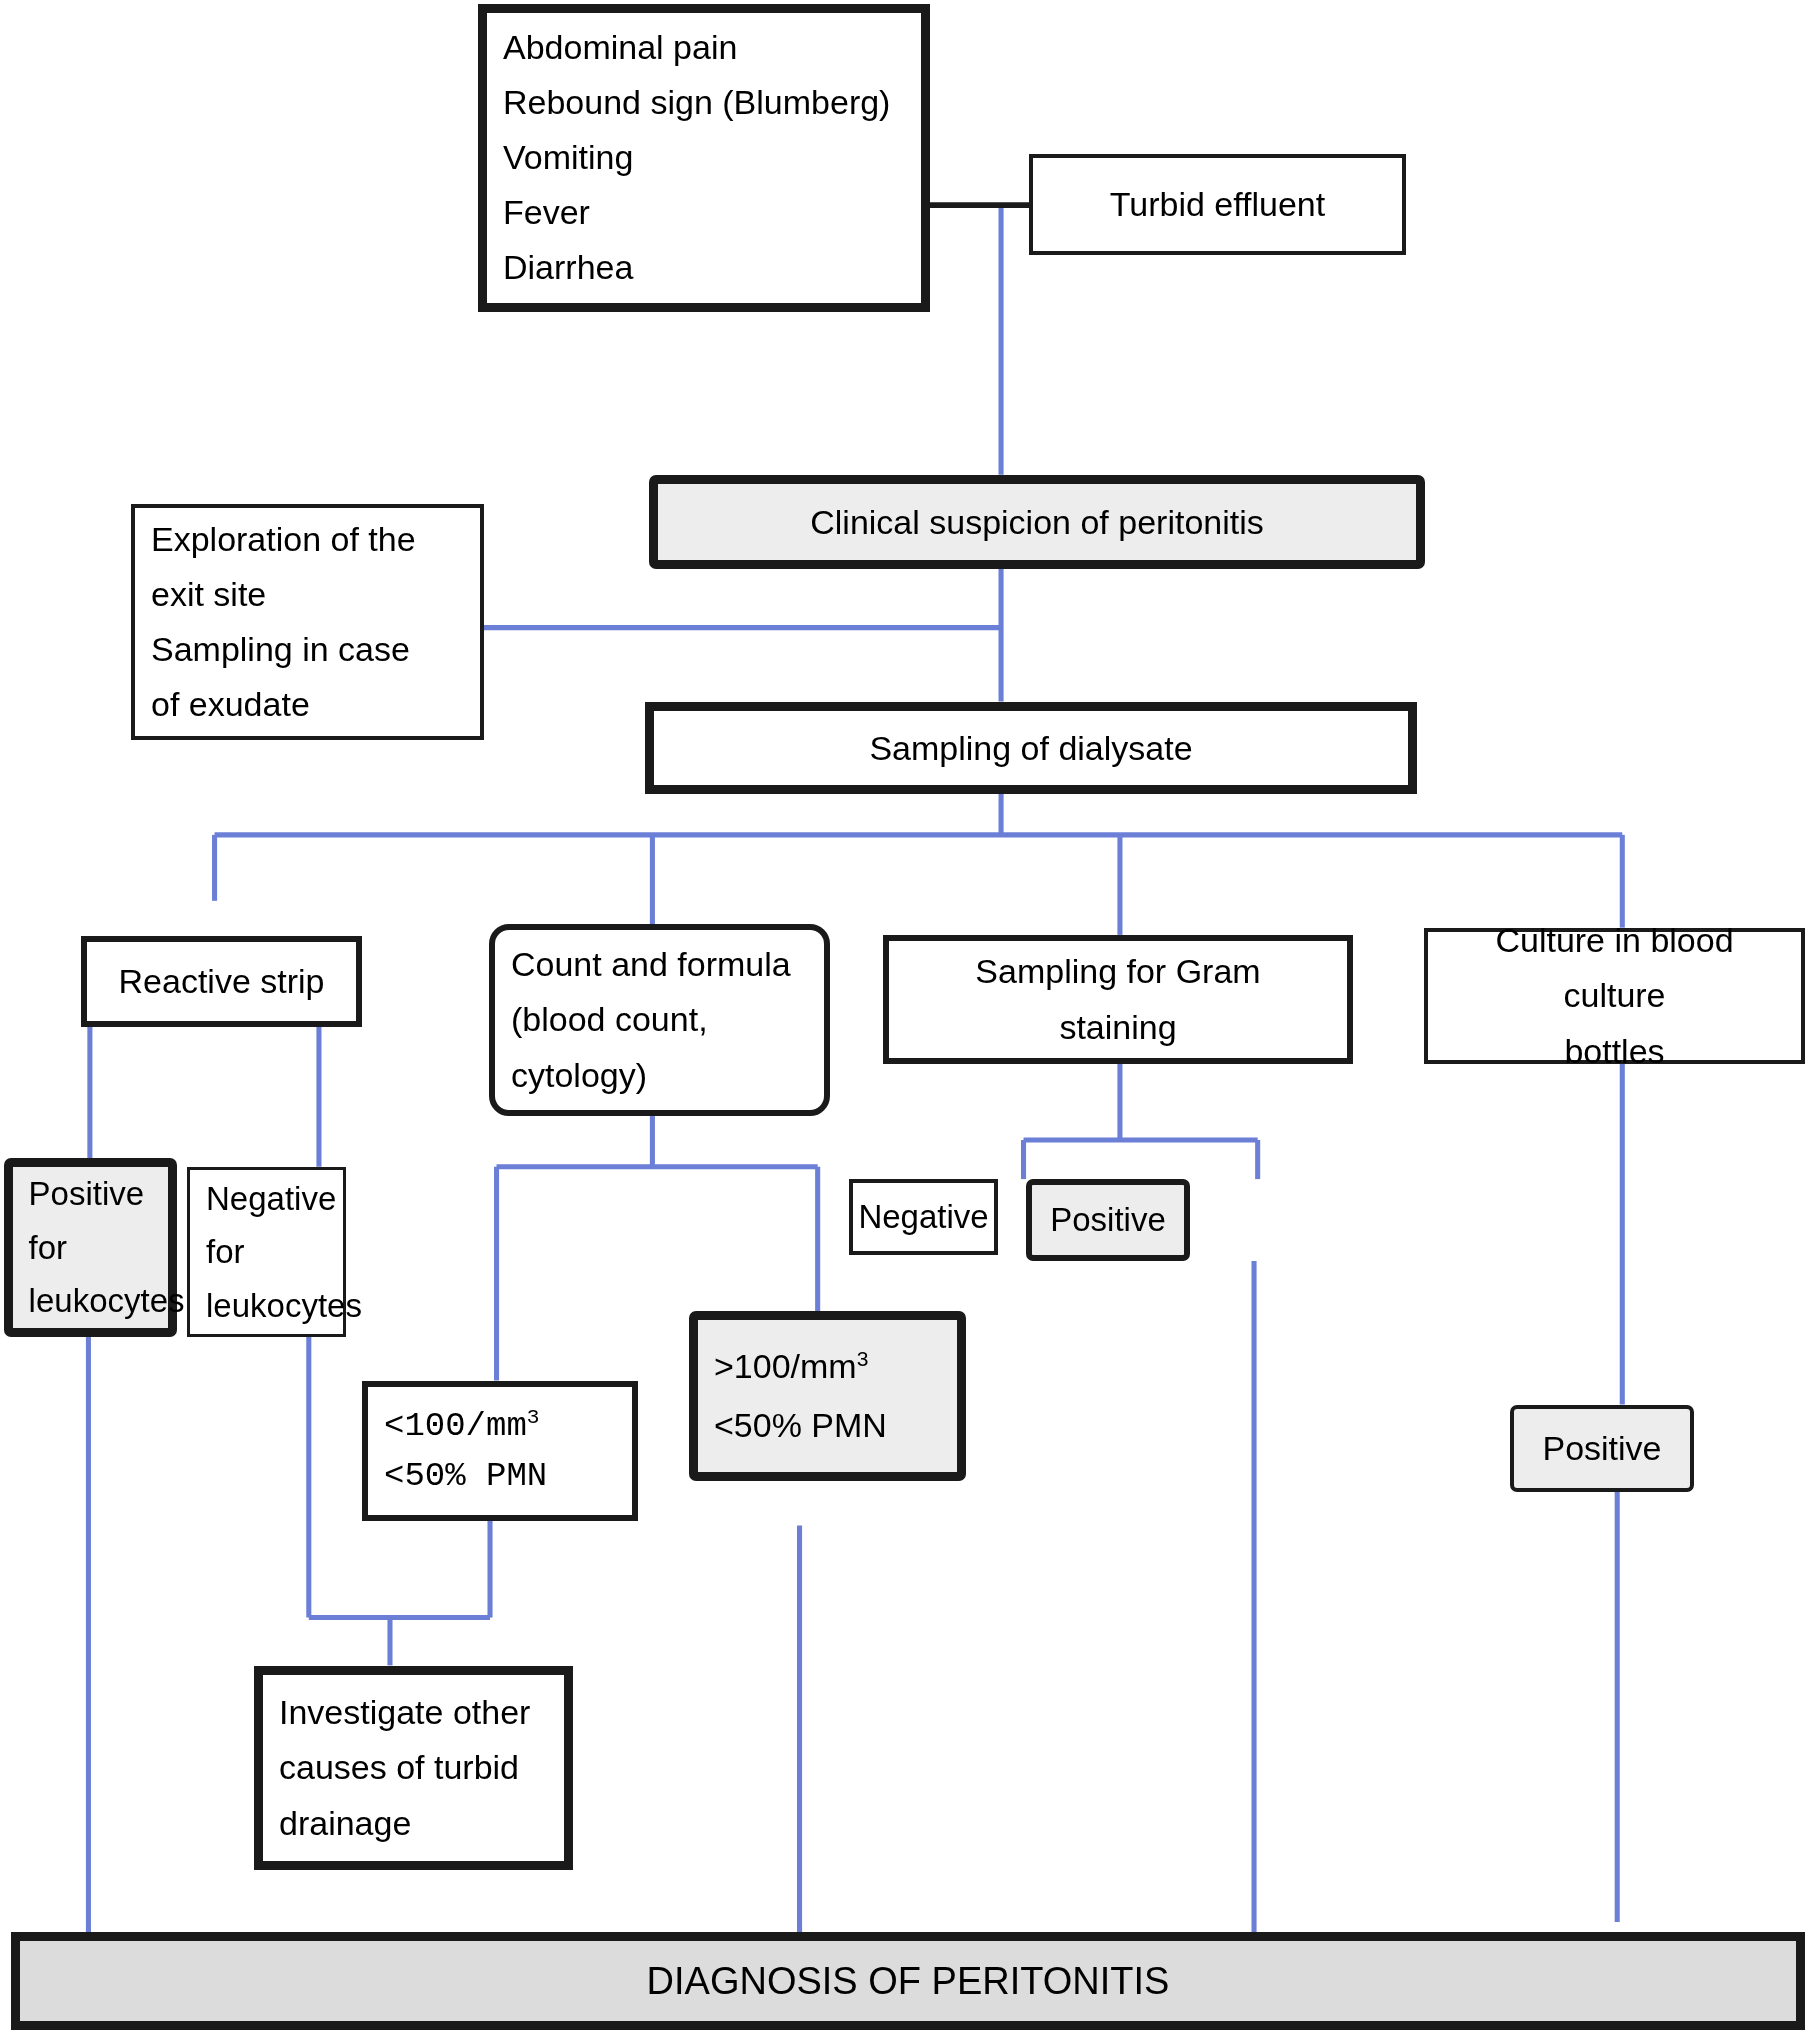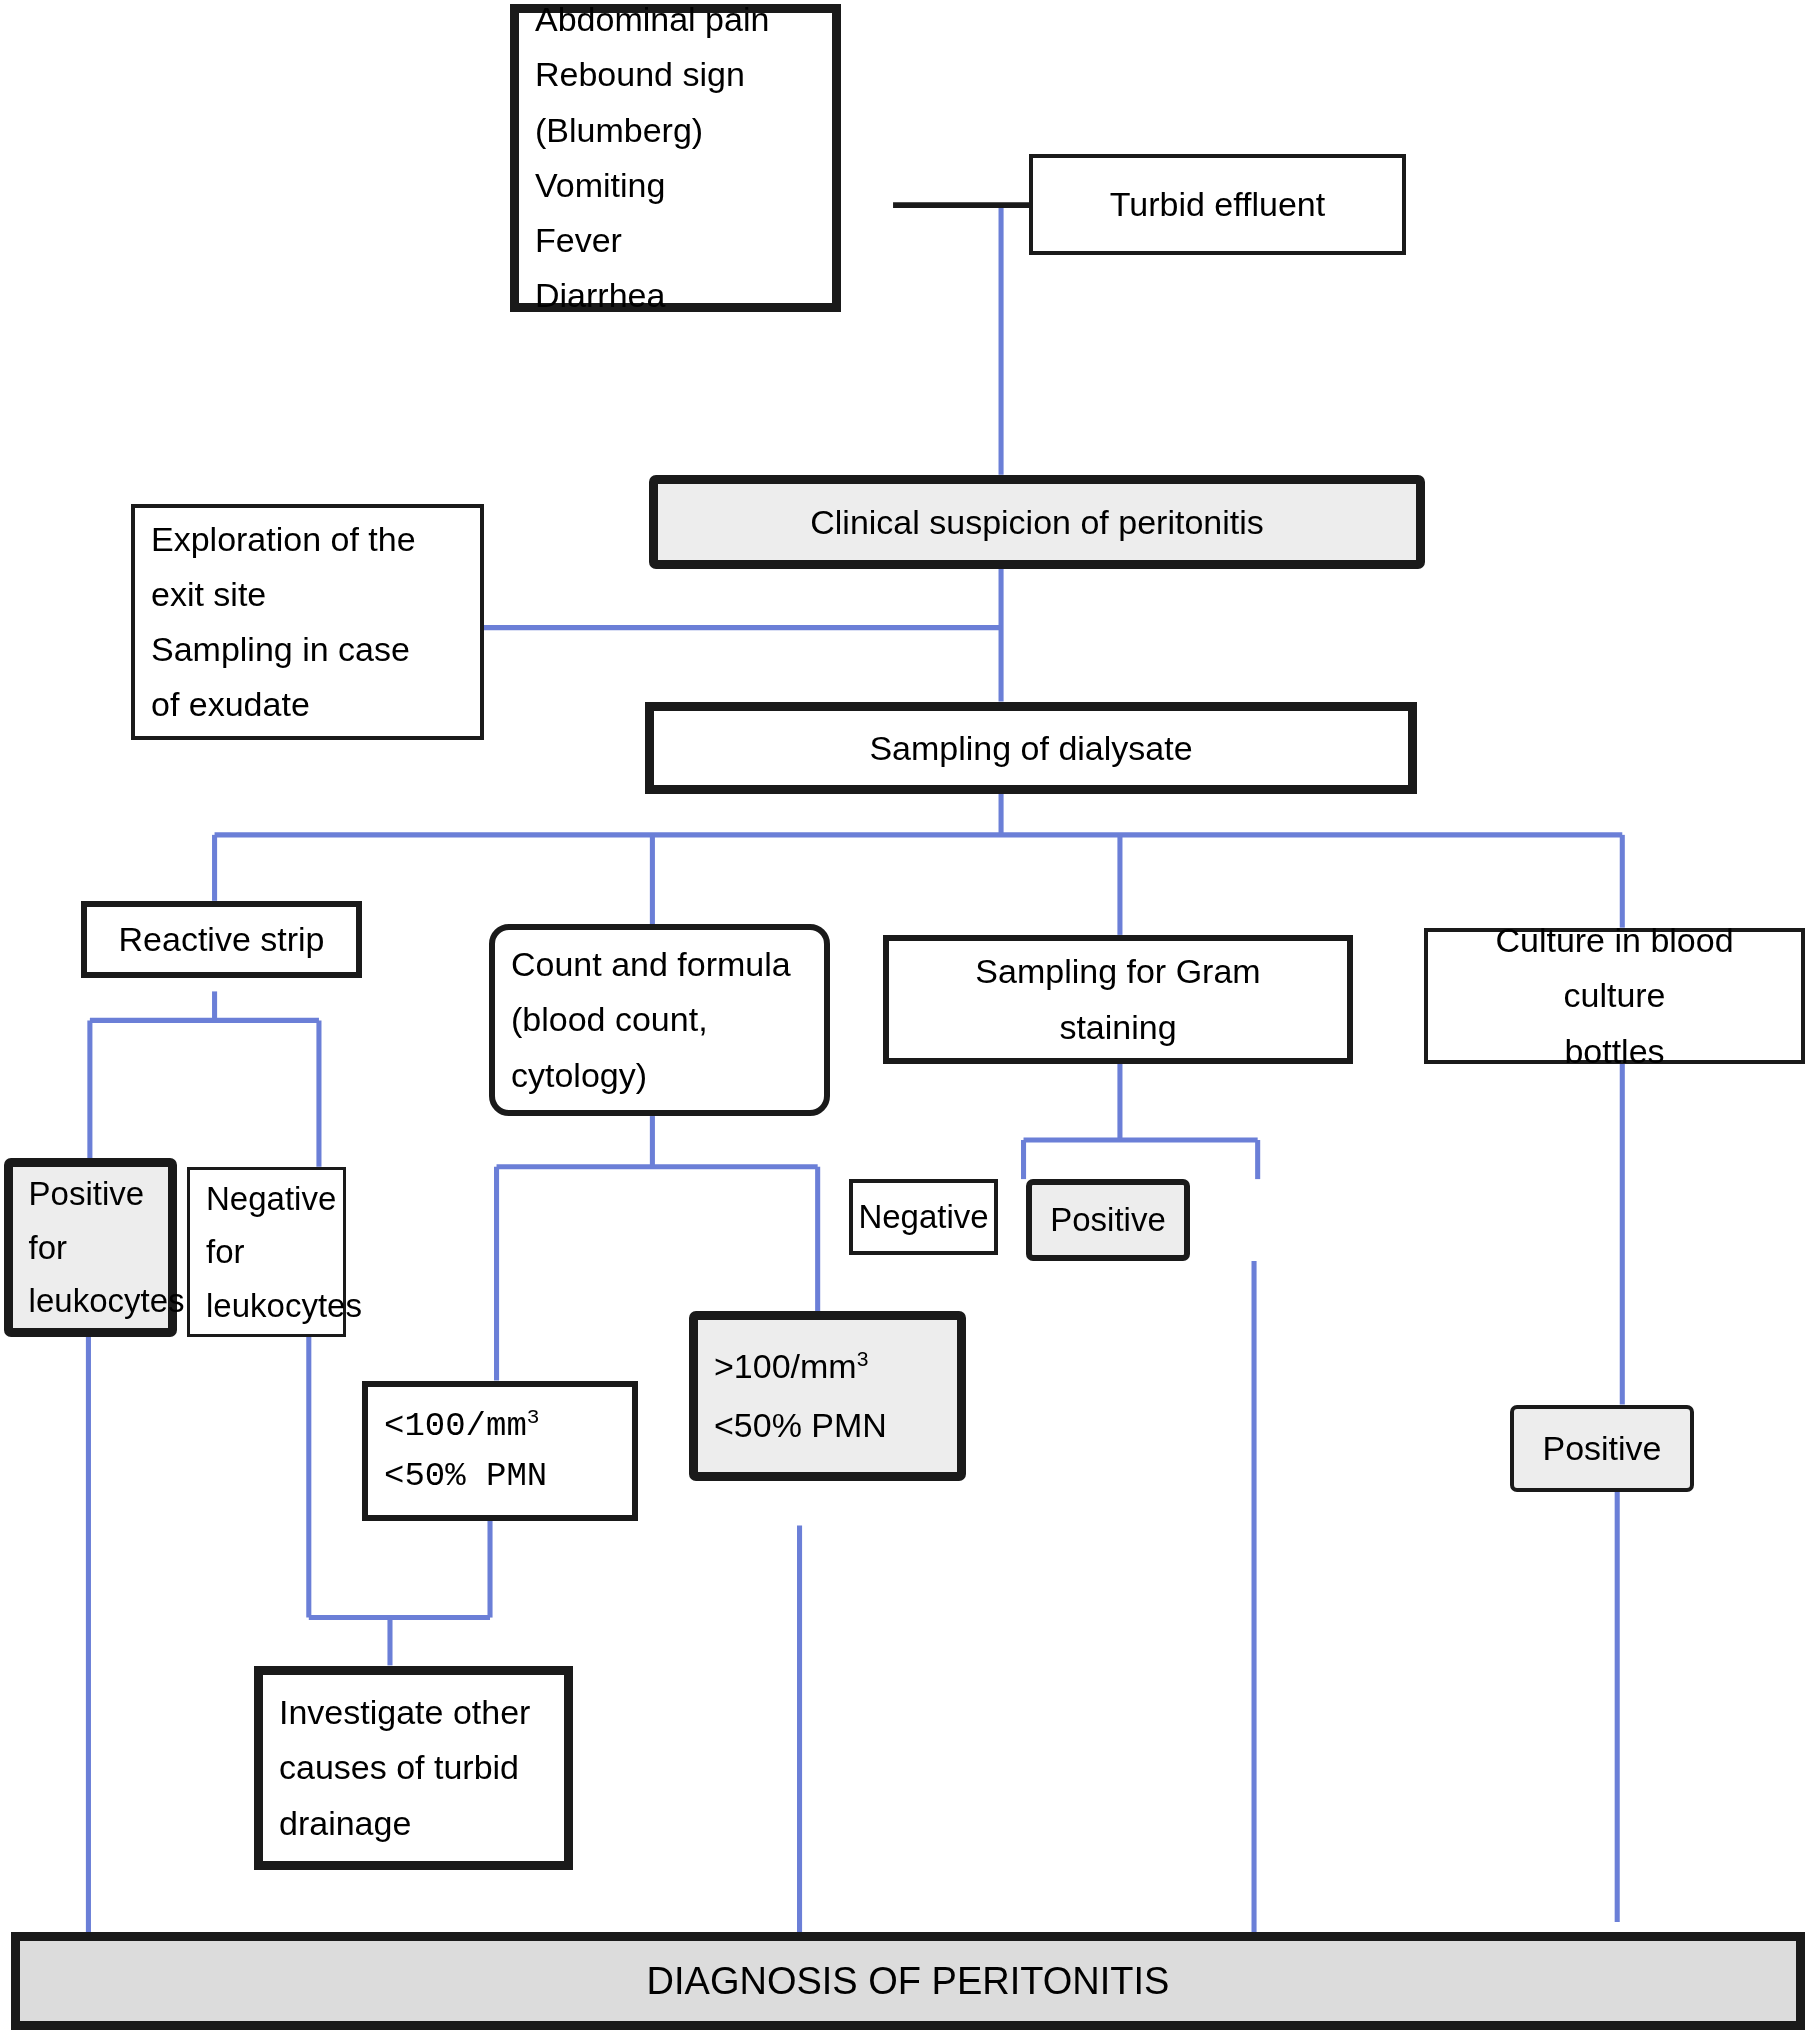--- a/index.html
+++ b/index.html
@@ -66,21 +66,21 @@
       <path d="M122 1845 L122 2672"></path>
       <path d="M1103 2105 L1103 2672"></path>
       <path d="M1730 1740 L1730 2672"></path>
       <path d="M2231 2058 L2231 2652"></path>
     </g>
     <g stroke="#1a1a1a" stroke-width="8" fill="none">
       <path d="M1232 283 L1420 283"></path>
     </g>
   </svg>
 
-  <div class="node xthick pad lft lh-wide" style="left:478px;top:3.6px;width:331px;height:308px;font-size:34px;margin-left:32px;">
+  <div class="node xthick pad lft lh-wide" style="left:478px;top:3.6px;width:452px;height:308px;font-size:34px;">
     <span class="txt">Abdominal pain
 Rebound sign (Blumberg)
 Vomiting
 Fever
 Diarrhea</span>
   </div>
 
   <div class="node med pad ctr" style="left:1029px;top:154px;width:377px;height:101px;font-size:34px;">
     <span class="txt">Turbid effluent</span>
   </div>
@@ -93,21 +93,21 @@
     <span class="txt">Exploration of the
 exit site
 Sampling in case
 of exudate</span>
   </div>
 
   <div class="node xthick pad ctr" style="left:645px;top:702px;width:772px;height:92px;font-size:34px;">
     <span class="txt">Sampling of dialysate</span>
   </div>
 
-  <div class="node thick pad ctr" style="left:81px;top:901px;width:281px;height:77px;font-size:34px;">
+  <div class="node thick pad ctr" style="left:81px;top:936px;width:281px;height:91px;font-size:34px;">
     <span class="txt">Reactive strip</span>
   </div>
 
   <div class="node thick pad lft lh-wide" style="left:489px;top:924px;width:341px;height:192px;font-size:34px;border-radius:20px;">
     <span class="txt">Count and formula
 (blood count,
 cytology)</span>
   </div>
 
   <div class="node thick pad ctr lh-wide" style="left:883px;top:935px;width:470px;height:129px;font-size:34px;">

